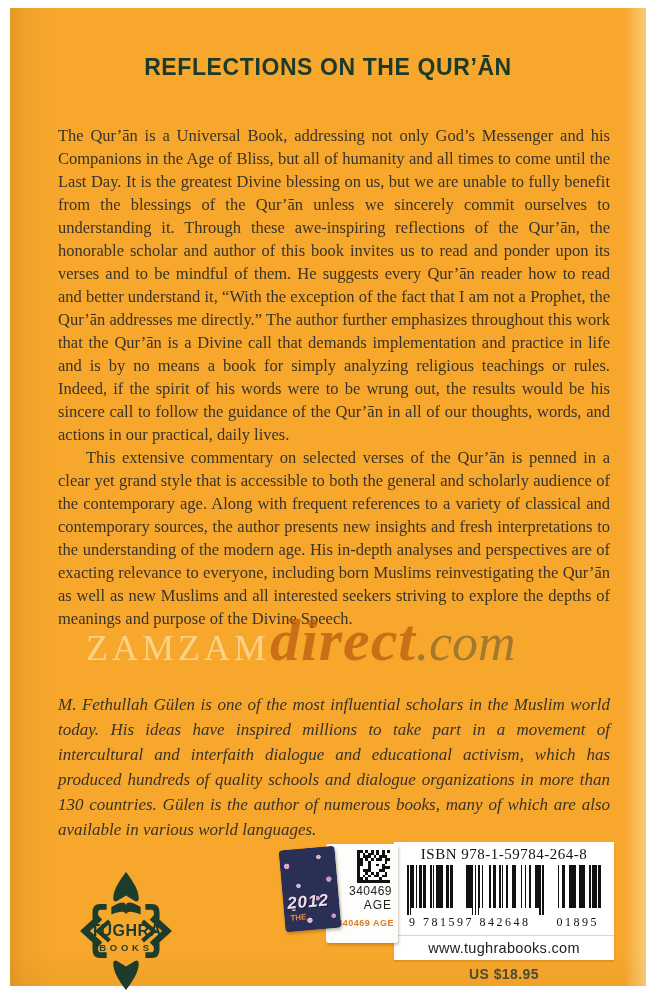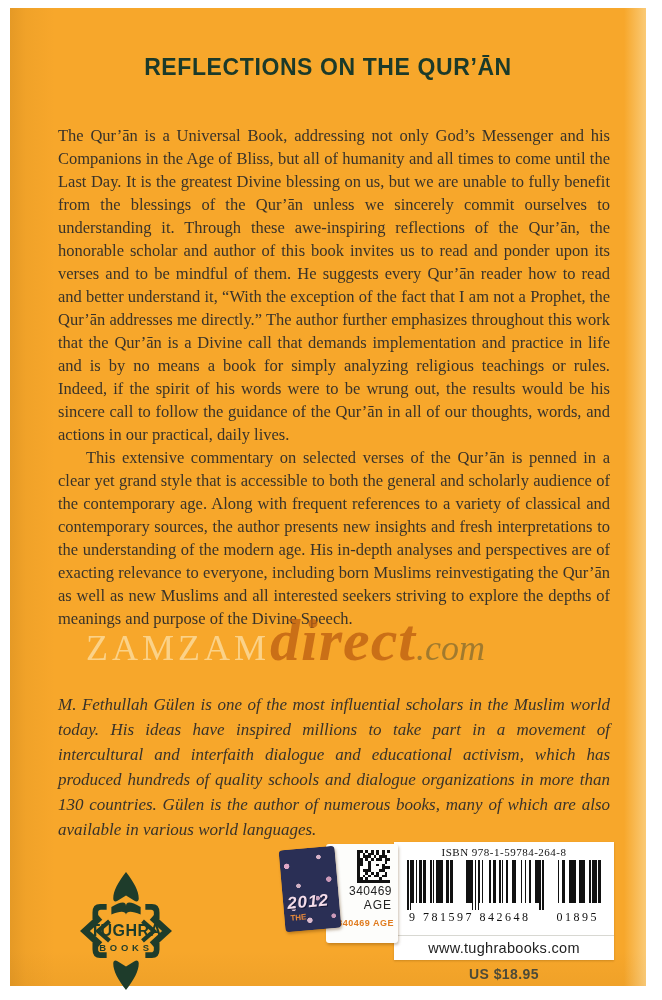--- a/index.html
+++ b/index.html
@@ -35,21 +35,21 @@
     font-family:"Liberation Serif",serif;font-style:italic;
     font-size:17px;line-height:25px;color:#39332a;text-align:justify;
   }
   .watermark{
     position:absolute;top:598px;left:76px;width:520px;
     display:flex;align-items:baseline;pointer-events:none;z-index:5;
     font-family:"Liberation Serif",serif;white-space:nowrap;
   }
   .wm-1{font-size:36px;letter-spacing:4px;color:rgba(255,246,214,0.55);}
   .wm-2{font-size:60px;font-weight:bold;font-style:italic;color:rgba(187,92,18,0.75);letter-spacing:1px;}
-  .wm-3{font-size:36px;font-style:italic;color:rgba(115,99,48,0.65);}
+  .wm-3{font-size:52px;font-style:italic;color:rgba(115,99,48,0.65);}
   
   .logo{position:absolute;left:60px;top:864px;width:112px;height:118px;}
   .sticker-holo{
     position:absolute;left:272px;top:840px;width:56px;height:82px;z-index:3;
     transform:rotate(-5deg);border-radius:4px;
     background:
       radial-gradient(circle at 12% 20%, rgba(244,180,210,0.9) 0 2.5px, transparent 3px),
       radial-gradient(circle at 70% 12%, rgba(244,200,220,0.85) 0 2px, transparent 2.6px),
       radial-gradient(circle at 30% 45%, rgba(250,210,225,0.8) 0 2px, transparent 2.6px),
       radial-gradient(circle at 85% 40%, rgba(244,180,210,0.8) 0 2.4px, transparent 3px),
@@ -79,21 +79,21 @@
   .dm-code i.on{background:#111;}
   .st-code{position:absolute;right:6px;top:40px;font-size:12px;color:#222;letter-spacing:0.5px;}
   .st-age{position:absolute;right:6px;top:54px;font-size:12px;color:#222;letter-spacing:1px;}
   .st-orange{position:absolute;right:4px;top:74px;font-size:9px;font-weight:bold;color:#e07b1e;letter-spacing:0.5px;}
   .barcode-box{
     position:absolute;left:384px;top:834px;width:220px;height:118px;
     background:#ffffff;box-shadow:0 1px 2px rgba(90,50,0,0.25);
   }
   .isbn-label{
     margin-top:4px;text-align:center;font-family:"Liberation Serif",serif;
-    font-size:11px;color:#111;letter-spacing:0.5px;
+    font-size:15px;color:#111;letter-spacing:0.5px;
   }
   .bars-row{display:flex;align-items:flex-start;justify-content:center;gap:14px;margin-top:2px;height:50px;}
   .bars{display:flex;align-items:flex-start;}
   .bars span{display:block;background:#111;}
   .digits-row{display:flex;justify-content:center;gap:26px;margin-top:0;}
   .ean-digits,.supp-digits{
     font-family:Liberation Serif, serif;font-size:12px;color:#111;letter-spacing:2.5px;white-space:pre;
   }
   .site-strip{
     position:absolute;left:0;bottom:0;width:100%;height:24px;background:#fff;

